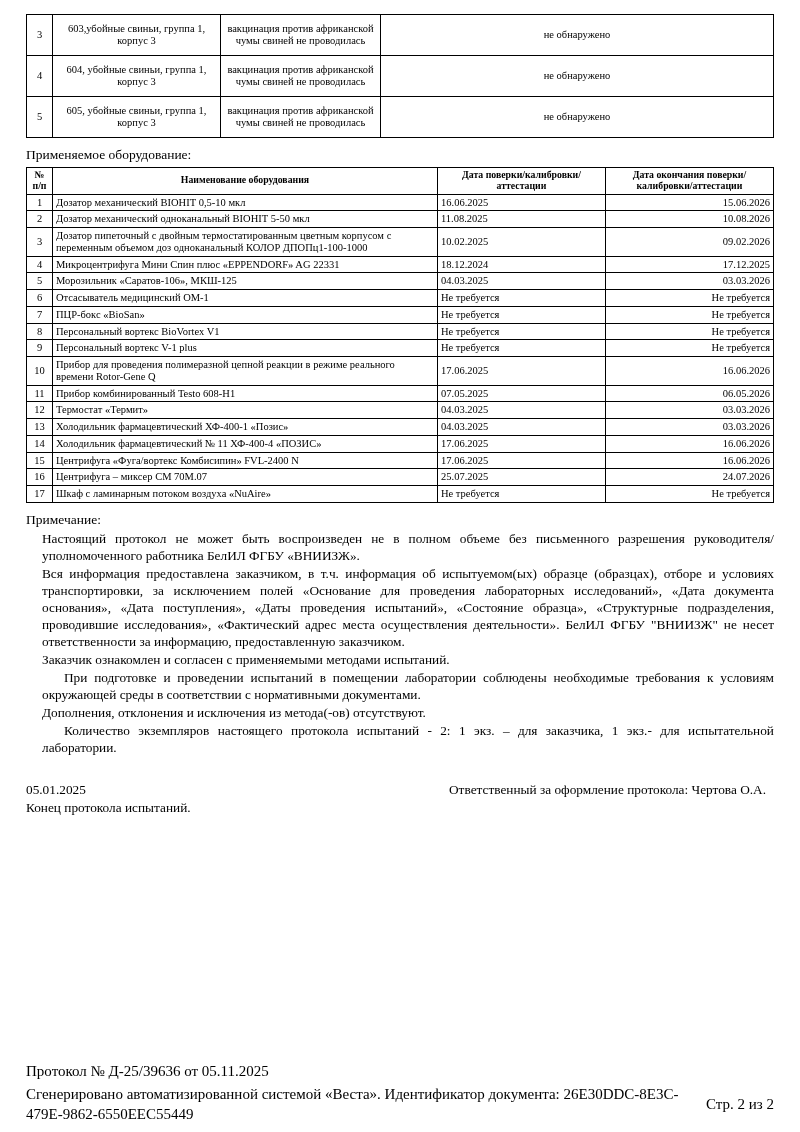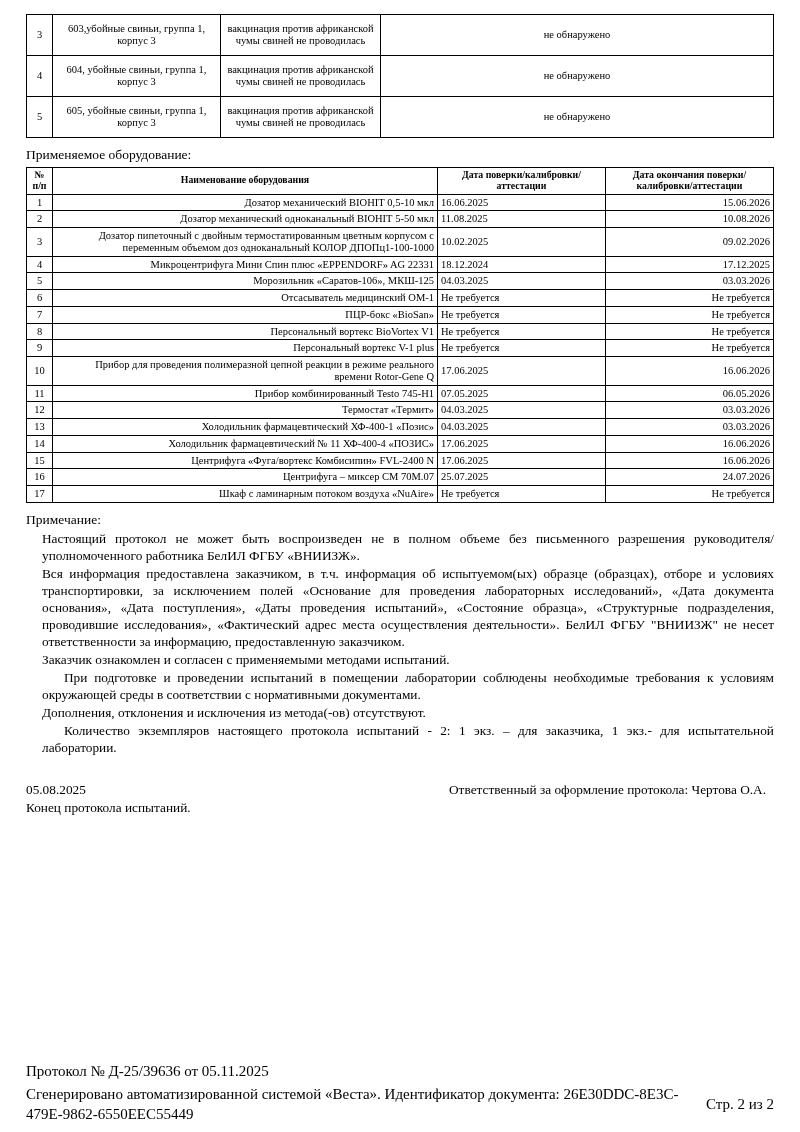--- a/index.html
+++ b/index.html
@@ -55,21 +55,21 @@
   .t-eq { font-size: 10.5px; }
   .t-eq th {
     font-size: 9.8px;
     font-weight: bold;
     text-align: center;
     line-height: 1.1;
     padding: 2px 2px;
   }
   .t-eq td { line-height: 1.12; }
   .t-eq .c-n { width: 26px; text-align: center; }
-  .t-eq .c-nm { width: auto; text-align: right; }
+  .t-eq .c-nm { width: auto; text-align: left; }
   .t-eq .c-d1 { width: 168px; text-align: left; }
   .t-eq .c-d2 { width: 168px; text-align: right; }
   .t-eq tr { height: 15px; }
   .t-eq tr.tall { height: 25px; }
 
   
   .note-title {
     font-size: 13.5px;
     margin: 9px 0 2px 0;
   }
@@ -220,21 +220,21 @@
         <td class="c-d2">Не требуется</td>
       </tr>
       <tr class="tall">
         <td class="c-n">10</td>
         <td class="c-nm">Прибор для проведения полимеразной цепной реакции в режиме реального времени Rotor-Gene Q</td>
         <td class="c-d1">17.06.2025</td>
         <td class="c-d2">16.06.2026</td>
       </tr>
       <tr>
         <td class="c-n">11</td>
-        <td class="c-nm">Прибор комбинированный Testo 745-H1</td>
+        <td class="c-nm">Прибор комбинированный Testo 608-H1</td>
         <td class="c-d1">07.05.2025</td>
         <td class="c-d2">06.05.2026</td>
       </tr>
       <tr>
         <td class="c-n">12</td>
         <td class="c-nm">Термостат «Термит»</td>
         <td class="c-d1">04.03.2025</td>
         <td class="c-d2">03.03.2026</td>
       </tr>
       <tr>
@@ -272,21 +272,21 @@
 
   <div class="note-title">Примечание:</div>
   <p class="note-p">Настоящий протокол не может быть воспроизведен не в полном объеме без письменного разрешения руководителя/уполномоченного работника БелИЛ ФГБУ «ВНИИЗЖ».</p>
   <p class="note-p">Вся информация предоставлена заказчиком, в т.ч. информация об испытуемом(ых) образце (образцах), отборе и условиях транспортировки, за исключением полей «Основание для проведения лабораторных исследований», «Дата документа основания», «Дата поступления», «Даты проведения испытаний», «Состояние образца», «Структурные подразделения, проводившие исследования», «Фактический адрес места осуществления деятельности». БелИЛ ФГБУ "ВНИИЗЖ" не несет ответственности за информацию, предоставленную заказчиком.</p>
   <p class="note-p">Заказчик ознакомлен и согласен с применяемыми методами испытаний.</p>
   <p class="note-p indent">При подготовке и проведении испытаний в помещении лаборатории соблюдены необходимые требования к условиям окружающей среды в соответствии с нормативными документами.</p>
   <p class="note-p">Дополнения, отклонения и исключения из метода(-ов) отсутствуют.</p>
   <p class="note-p indent">Количество экземпляров настоящего протокола испытаний - 2: 1 экз. – для заказчика, 1 экз.- для испытательной лаборатории.</p>
 
   <div class="sig-row">
-    <div class="sig-left">05.08.2025</div>
+    <div class="sig-left">05.01.2025</div>
     <div class="sig-right">Ответственный за оформление протокола: Чертова О.А.</div>
   </div>
   <div class="end-line">Конец протокола испытаний.</div>
 
   <div class="footer">
     <div class="f1">Протокол № Д-25/39636 от 05.11.2025</div>
     <div class="f2row">
       <div>Сгенерировано автоматизированной системой «Веста». Идентификатор документа: 26E30DDC-8E3C-479E-9862-6550EEC55449</div>
       <div class="fpage">Стр. 2 из 2</div>
     </div>

